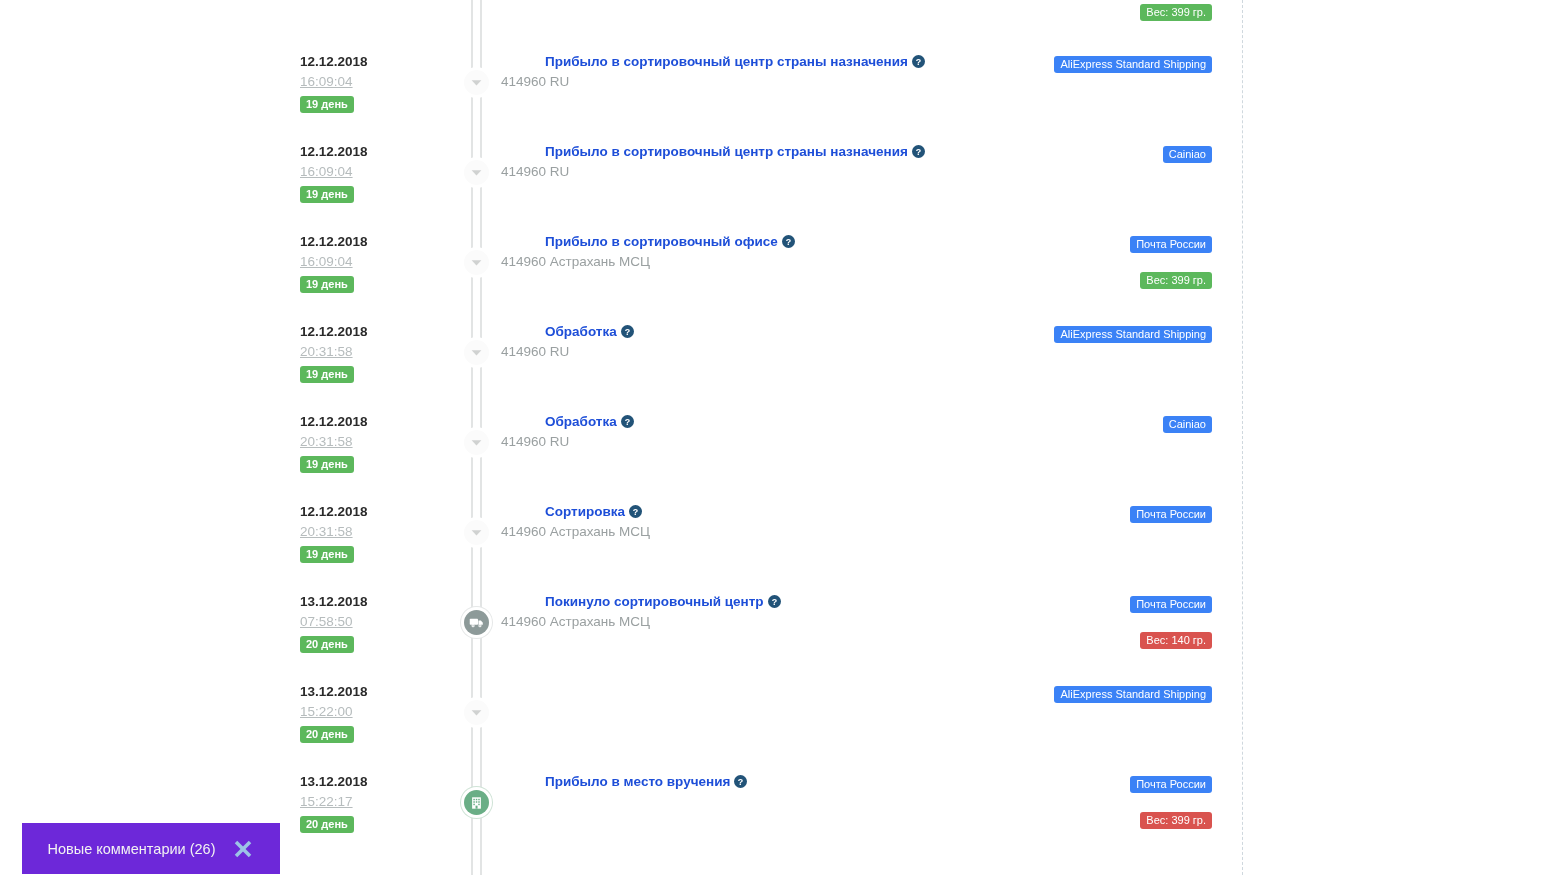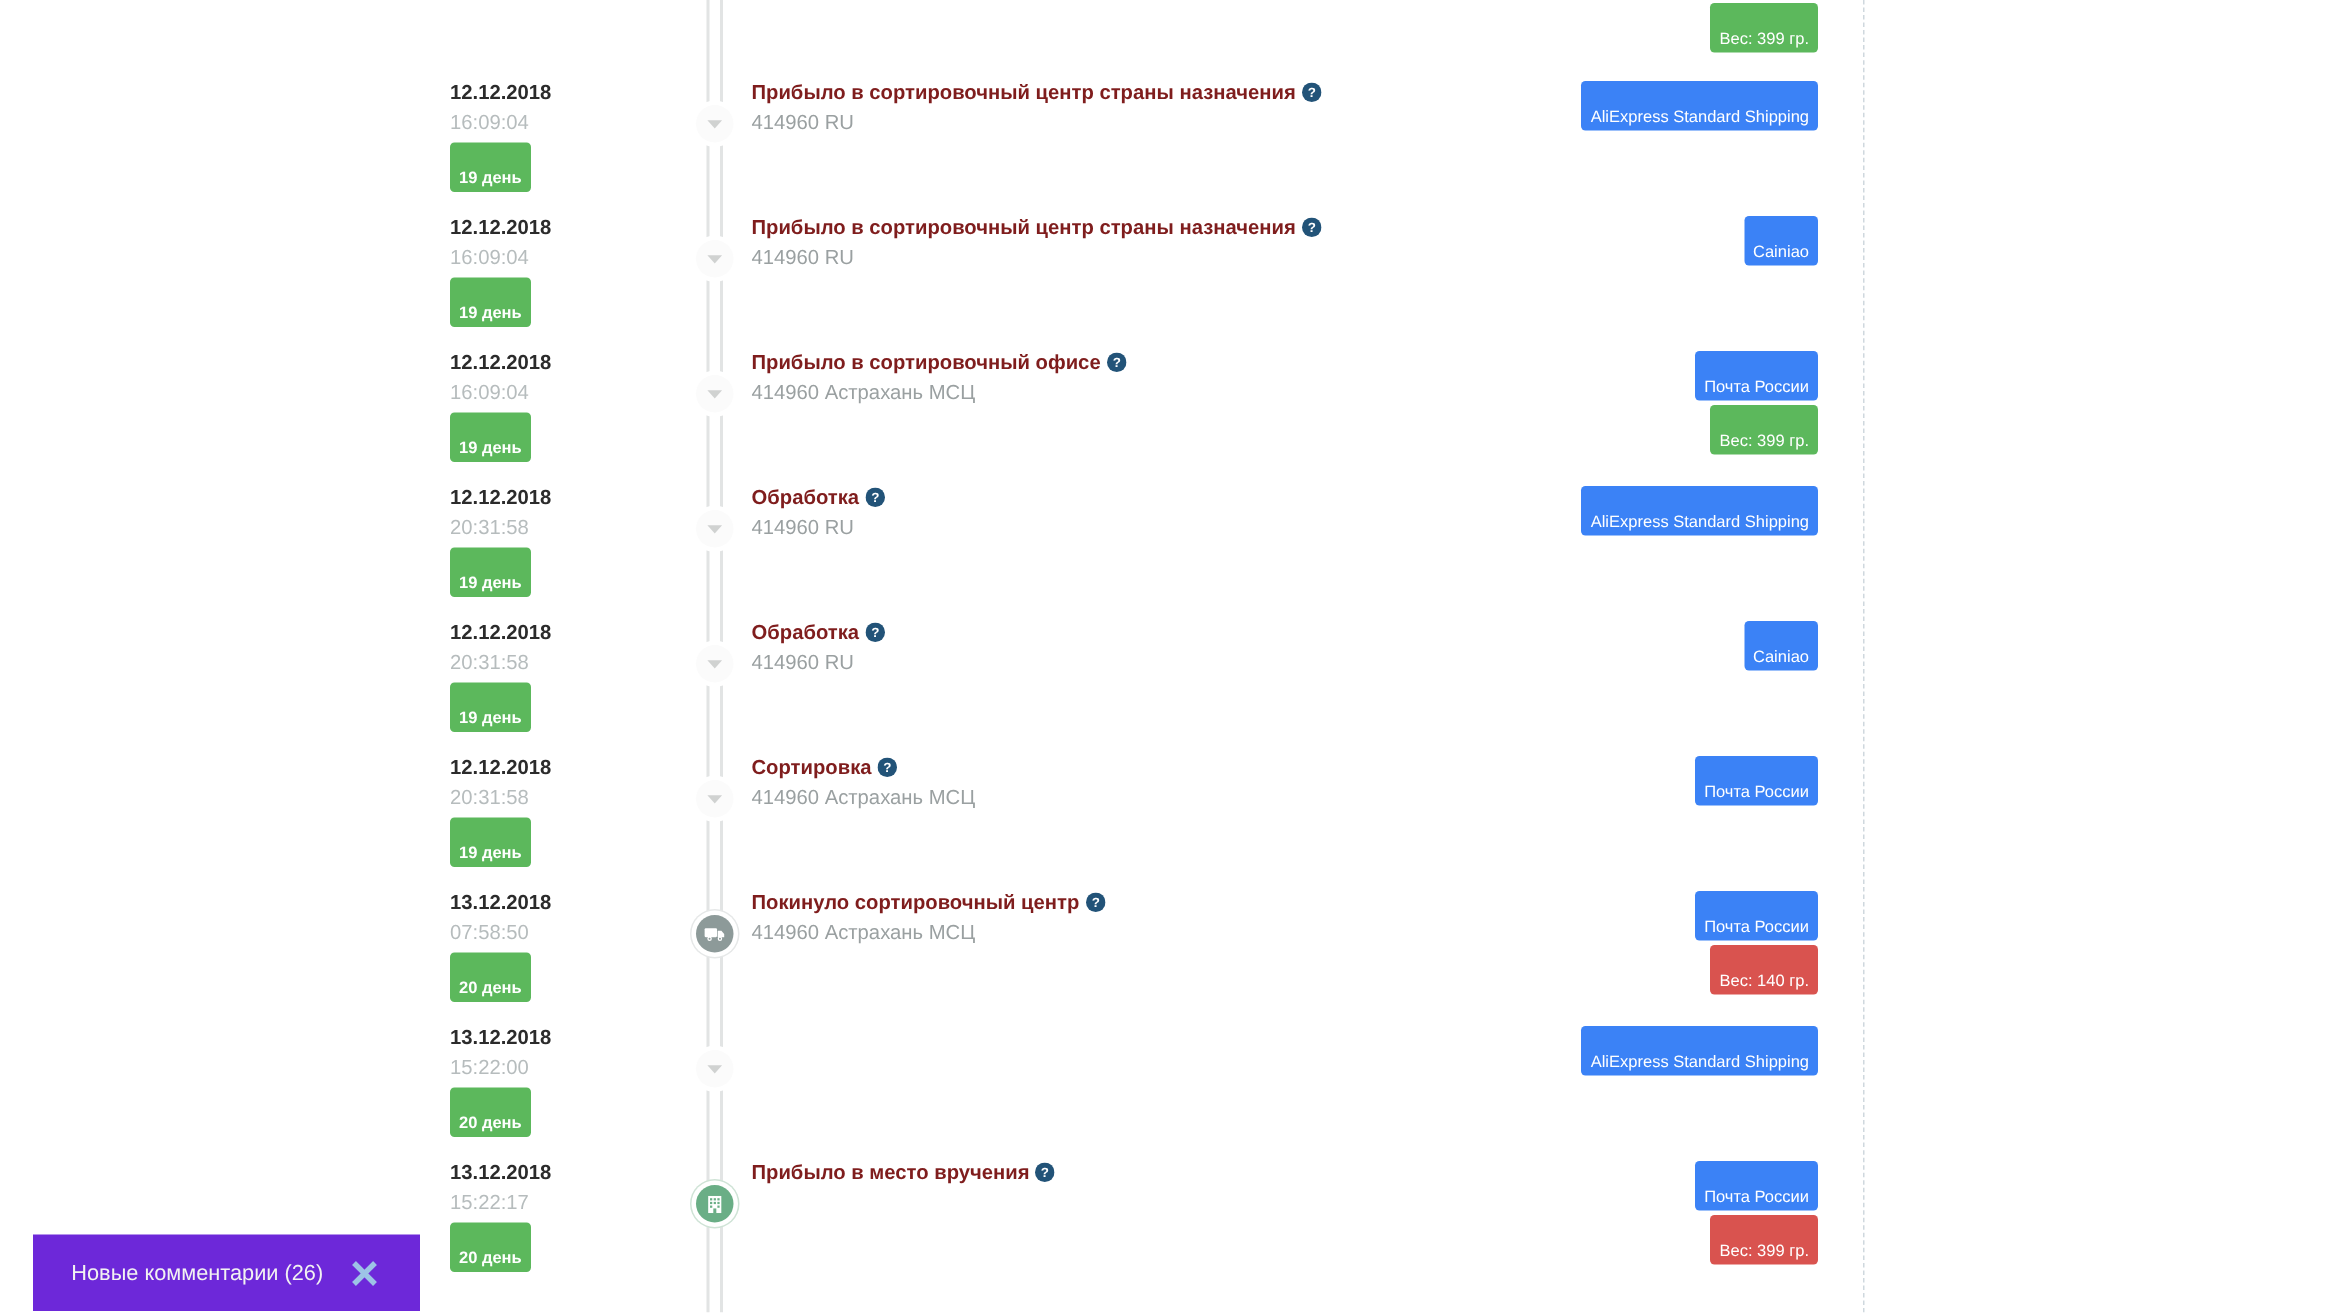--- a/index.html
+++ b/index.html
@@ -37,28 +37,28 @@
   
   .lcol{
     position:absolute; left:300px; width:150px;
     text-align:left;
   }
   .date{
     font-size:13.5px;font-weight:bold;color:#2b2b2b;
     line-height:20px;letter-spacing:0px;
   }
   .time{
-    font-size:13.5px;color:#b6bcbd;line-height:20px;
+    font-size:13.5px;color:#b6bcbd;line-height:20px;text-decoration:underline;
   }
   .daywrap{line-height:18px;margin-top:3px;font-weight:bold;}
 
   
   .label{
     display:inline-block;
-    padding:18px 6px 3px 6px;
+    padding:2px 6px 3px 6px;
     font-size:11px;
     line-height:12px;
     color:#fff;
     border-radius:3px;
     white-space:nowrap;
     vertical-align:middle;
   }
   .label-green{background:#5cb85c;}
   .label-blue{background:#3b82f6;}
   .label-red{background:#d9534f;text-align:right;}
@@ -78,22 +78,23 @@
     box-shadow:0 0 0 3px #ffffff, 0 0 0 4px #e6e8e8;
   }
   .marker.green{
     background:#6aae86;
     box-shadow:0 0 0 3px #ffffff, 0 0 0 4px #cfe3d6;
   }
 
   
   .mcol{position:absolute;left:501px;width:540px;}
   .mtitle{
-    font-size:13.5px;font-weight:bold;color:#7f1d1d;line-height:20px;
+    font-size:13.5px;font-weight:bold;color:#1d4ed8;line-height:20px;
     white-space:nowrap;
+    margin-left:44px;
   }
   .msub{
     font-size:13.5px;color:#9aa0a1;line-height:20px;white-space:nowrap;
   }
   .qmark{
     display:inline-block;vertical-align:-2px;margin-left:4px;
     width:13px;height:13px;
   }
 
   

